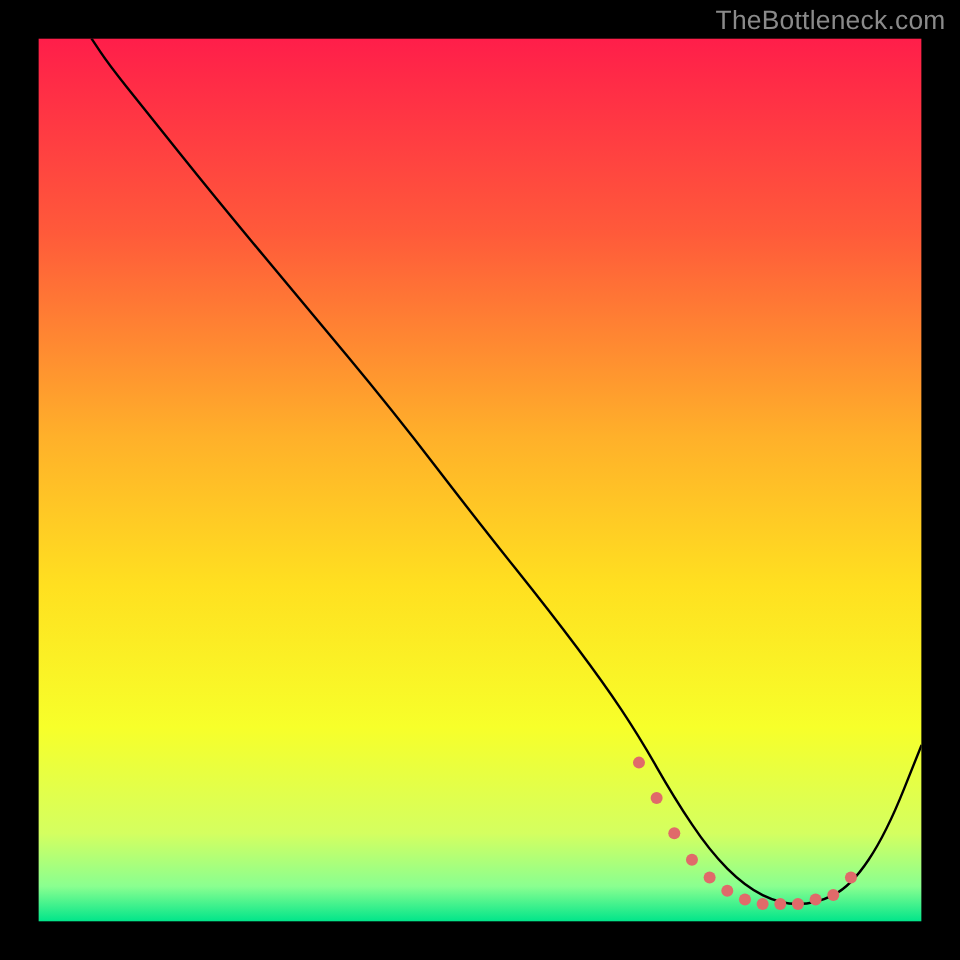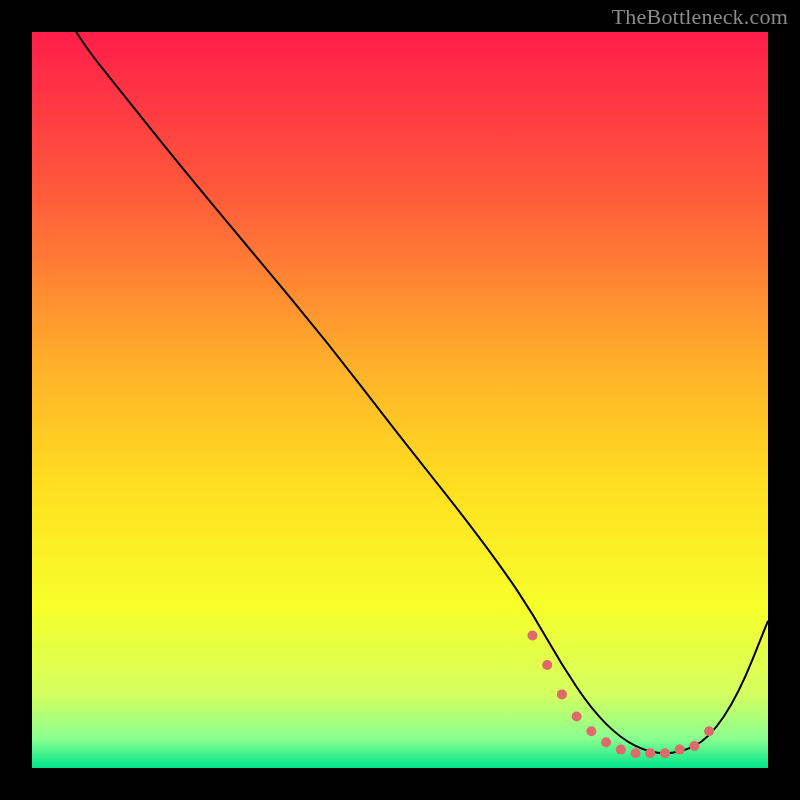--- a/index.html
+++ b/index.html
@@ -7,21 +7,21 @@
   .stage {
     position: relative;
     width: 800px;
     height: 800px;
     background: #000;
   }
   .watermark {
     position: absolute;
     top: 4px;
     right: 12px;
-    font-family: Liberation Serif, serif;
+    font-family: Liberation Sans, sans-serif;
     font-size: 22px;
     color: #8a8a8a;
     letter-spacing: 0.2px;
   }
   .plot {
     position: absolute;
     left: 32px;
     top: 32px;
     width: 736px;
     height: 736px;

